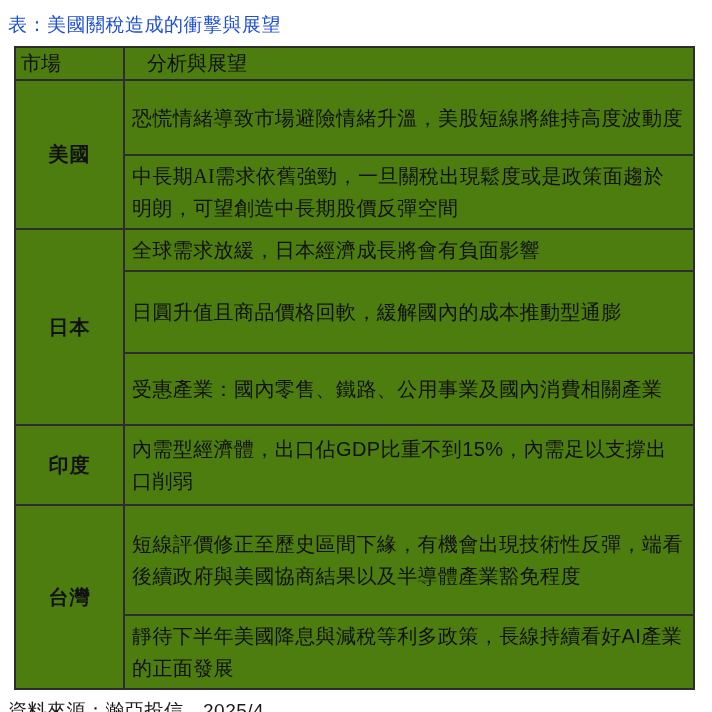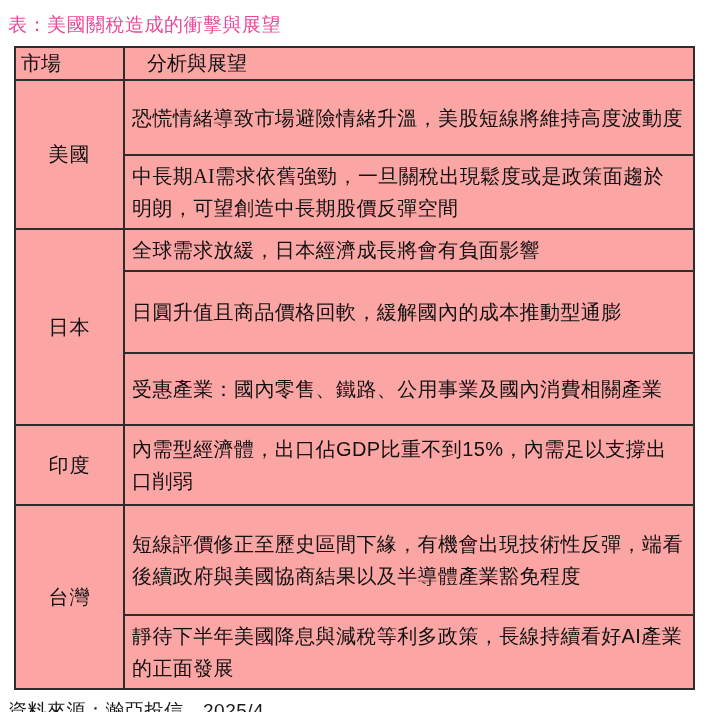--- a/index.html
+++ b/index.html
@@ -15,54 +15,55 @@
   .page {
     box-sizing: border-box;
     width: 712px;
     height: 712px;
     padding: 13px 10px 0 8px;
   }
   .caption {
     font-size: 19px;
     line-height: 24px;
     margin: 0 0 9px 0;
-    color: #ec4899;
+    color: #1d4ed8;
     letter-spacing: 0.5px;
   }
   table.outlook {
     border-collapse: collapse;
     table-layout: fixed;
     width: 679px;
     margin-left: 6px;
     background: #ffffff;
   }
   col.c1 { width: 109px; }
   col.c2 { width: 570px; }
   th, td {
     border: 2px solid #2d2d2d;
     font-weight: normal;
     font-size: 20px;
     color: #111111;
-    background: #fca5a5;
+    background: #4d7c0f;
   }
   th.market-h {
     text-align: left;
     vertical-align: middle;
     padding: 2px 4px 2px 5px;
   }
   th.analysis-h {
     text-align: left;
     vertical-align: middle;
     padding: 2px 8px 2px 22px;
   }
   td.market {
     text-align: center;
     vertical-align: middle;
     padding: 2px;
     letter-spacing: 1px;
+    font-weight: bold;
   }
   td.analysis {
     text-align: left;
     vertical-align: middle;
     padding: 4px 9px 4px 7px;
     line-height: 32px;
     letter-spacing: 0.4px;
   }
   tr.r-head { height: 33px; }
   tr.r-us1  { height: 75px; }

